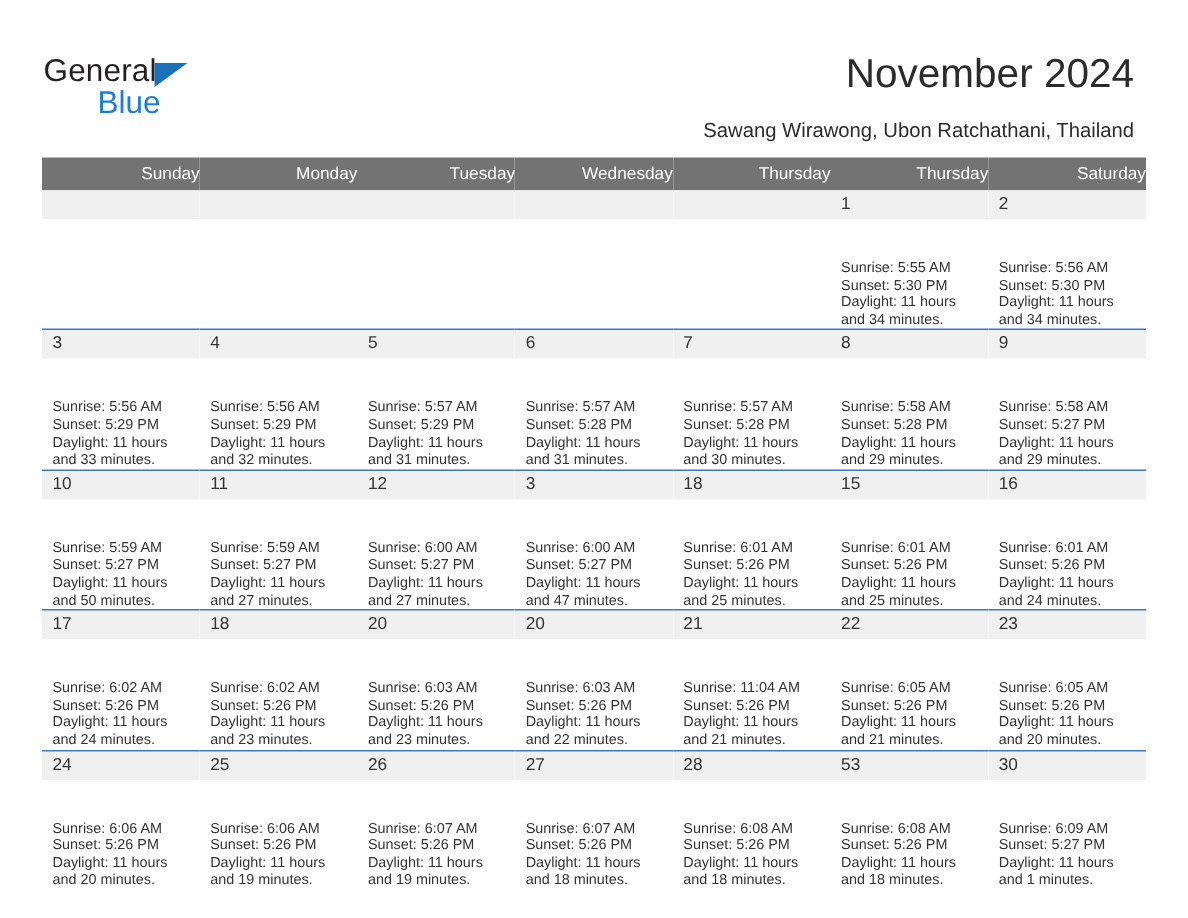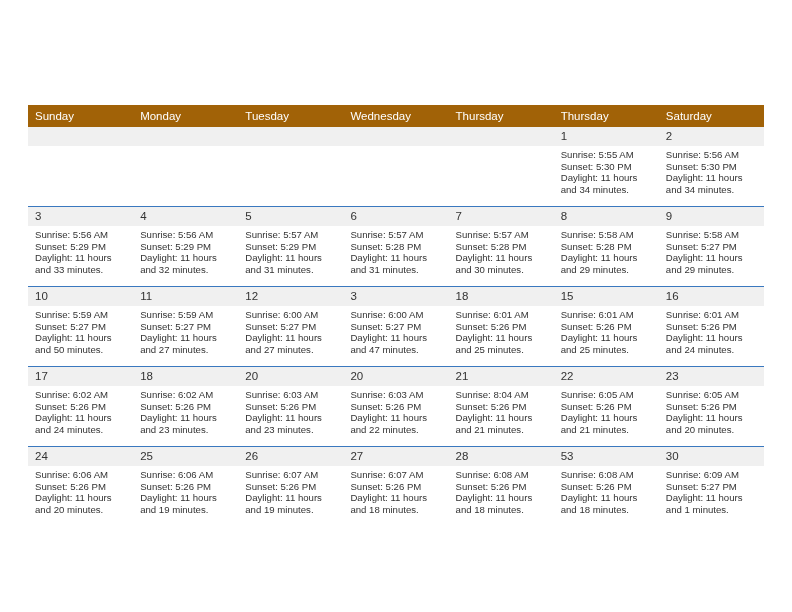--- a/index.html
+++ b/index.html
@@ -85,25 +85,25 @@
   
   .cal {
     position: absolute;
     left: 28px;
     top: 105px;
     width: 736px;
     border-collapse: collapse;
     table-layout: fixed;
   }
   .cal th {
-    background: #a16207;
+    background: #737373;
     color: #ffffff;
     font-size: 11.5px;
     font-weight: normal;
-    text-align: left;
+    text-align: right;
     padding: 5px 0 5px 7px;
     height: 11px;
     border: none;
   }
   .cal td {
     width: 105.14px;
     height: 79px;
     vertical-align: top;
     padding: 0;
     border: none;
@@ -120,30 +120,40 @@
     color: #333333;
     padding: 3px 0 3px 7px;
     height: 13px;
     line-height: 13px;
   }
   .cellbody {
     padding: 3px 6px 0 7px;
     font-size: 9.6px;
     line-height: 11.6px;
     color: #333333;
+    margin-top: 24px;
   }
   .cellbody div {
     white-space: nowrap;
   }
 </style>
 </head>
 <body>
 
 <div class="page">
 
+  <div class="topbar">
+    <div class="logo">
+      <span class="logo-general">General</span>
+      <span class="logo-tri"></span>
+      <span class="logo-blue">Blue</span>
+    </div>
+    <div class="title">November 2024</div>
+    <div class="subtitle">Sawang Wirawong, Ubon Ratchathani, Thailand</div>
+  </div>
 
   <table class="cal">
     <thead>
       <tr>
         <th>Sunday</th>
         <th>Monday</th>
         <th>Tuesday</th>
         <th>Wednesday</th>
         <th>Thursday</th>
         <th>Thursday</th>
@@ -349,21 +359,21 @@
             <div class="cellbody">
               <div>Sunrise: 6:03 AM</div>
               <div>Sunset: 5:26 PM</div>
               <div>Daylight: 11 hours</div>
               <div>and 22 minutes.</div>
             </div>
           </td>
           <td>
             <span class="daynum">21</span>
             <div class="cellbody">
-              <div>Sunrise: 8:04 AM</div>
+              <div>Sunrise: 11:04 AM</div>
               <div>Sunset: 5:26 PM</div>
               <div>Daylight: 11 hours</div>
               <div>and 21 minutes.</div>
             </div>
           </td>
           <td>
             <span class="daynum">22</span>
             <div class="cellbody">
               <div>Sunrise: 6:05 AM</div>
               <div>Sunset: 5:26 PM</div>

